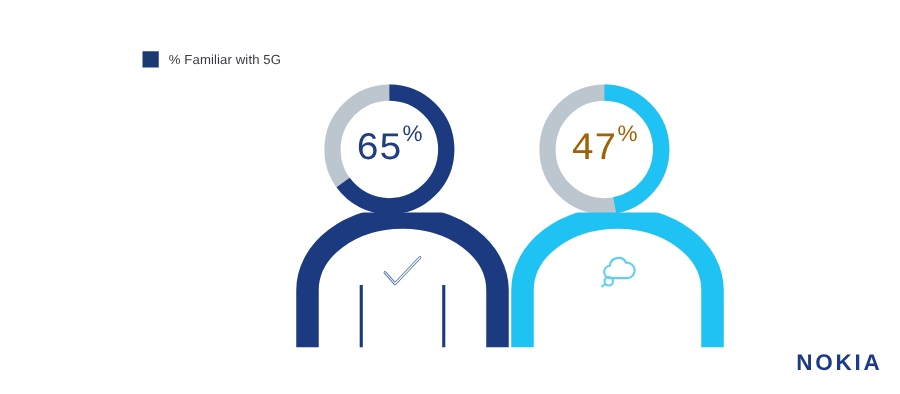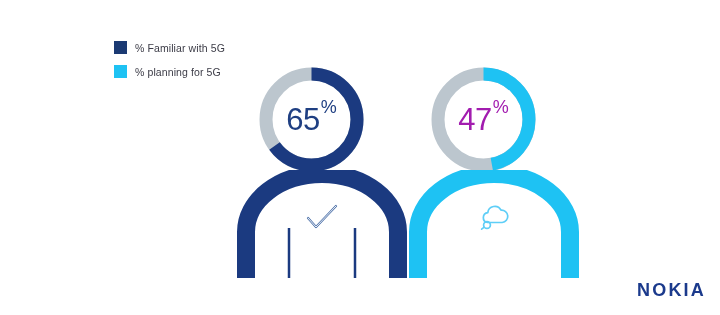--- a/index.html
+++ b/index.html
@@ -76,30 +76,31 @@
     display: flex;
     align-items: center;
     justify-content: center;
     line-height: 1;
     pointer-events: none;
   }
   .donut-num {
     font-size: 31px;
     font-weight: 400;
     letter-spacing: -0.5px;
+    font-family: Liberation Mono, monospace;
   }
   .donut-pct {
     font-size: 18px;
     font-weight: 400;
     align-self: flex-start;
     margin-top: 36px;
     margin-left: 1px;
   }
   .value-dark .donut-num, .value-dark .donut-pct { color: #1f3f82; }
-  .value-cyan .donut-num, .value-cyan .donut-pct { color: #a21caf; }
+  .value-cyan .donut-num, .value-cyan .donut-pct { color: #a16207; }
 
   .body-wrap {
     position: absolute;
     left: 0;
     top: 108px;
     width: 180px;
     height: 108px;
   }
   .body-wrap svg { display: block; }
 
@@ -129,24 +130,20 @@
   }
 </style>
 </head>
 <body>
 
 <div class="legend">
   <div class="legend-row">
     <span class="legend-swatch" style="background:#1b3a73"></span>
     <span class="legend-label">% Familiar with 5G</span>
   </div>
-  <div class="legend-row">
-    <span class="legend-swatch" style="background:#1ec2f3"></span>
-    <span class="legend-label">% planning for 5G</span>
-  </div>
 </div>
 
 <div class="figures">
 
   <div class="person person-a">
 
     <div class="donut-wrap">
       <svg width="115" height="115" viewBox="0 0 115 115">
 
         <circle cx="57.5" cy="57.5" r="45.5" fill="none" stroke="#bcc6ce" stroke-width="13"></circle>

